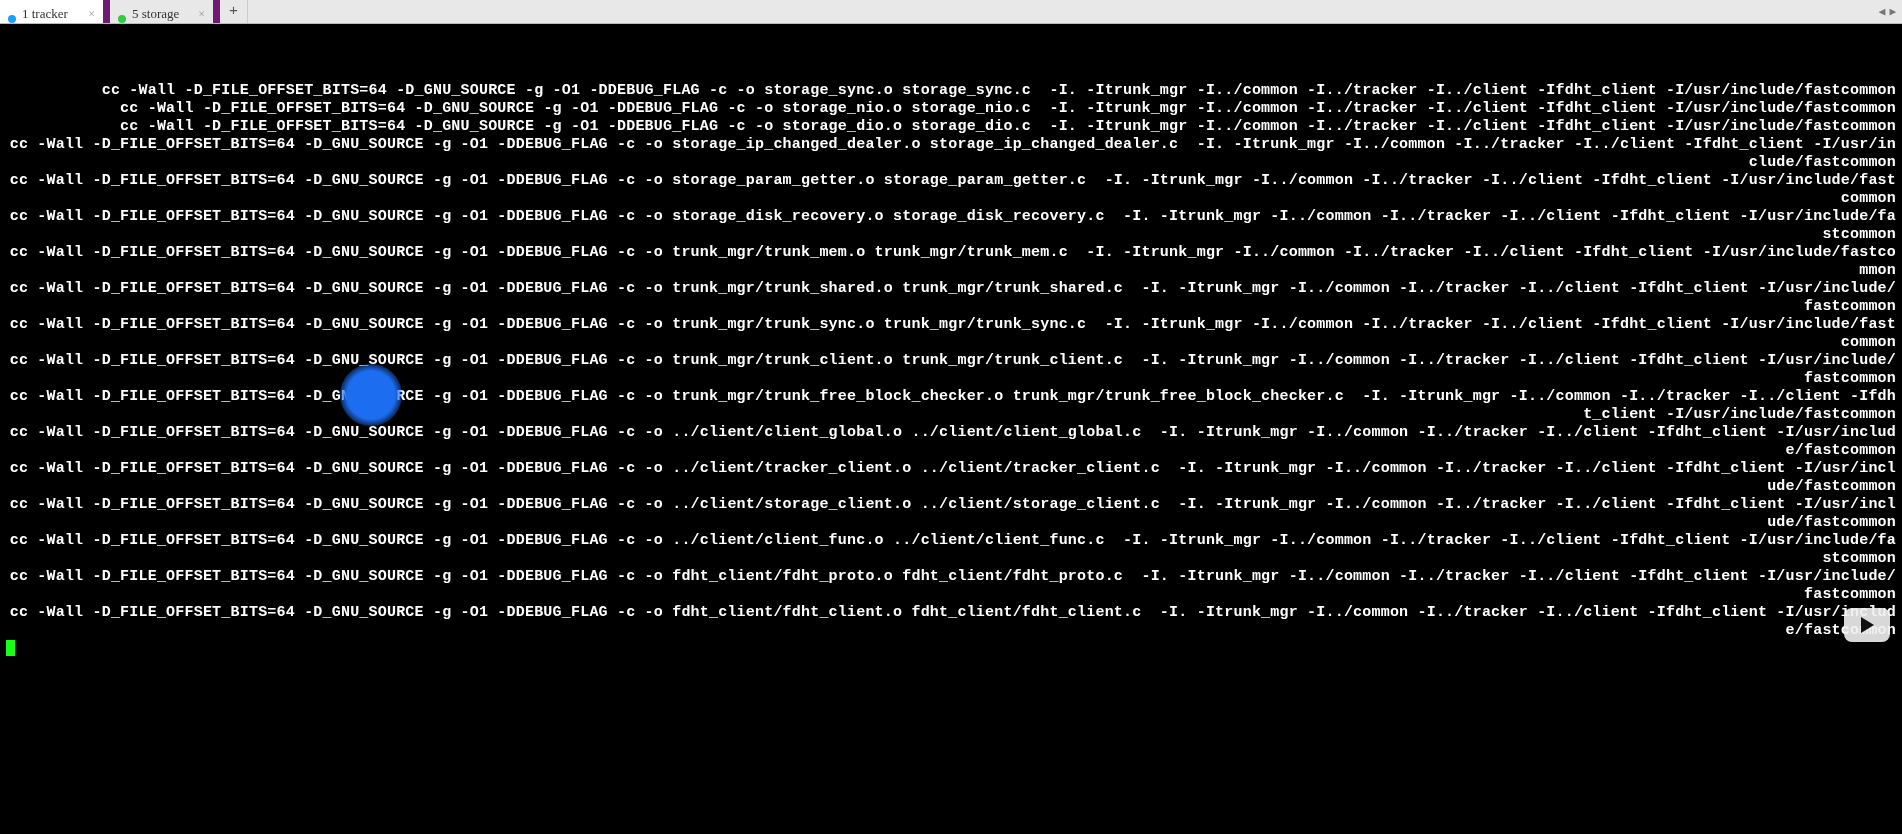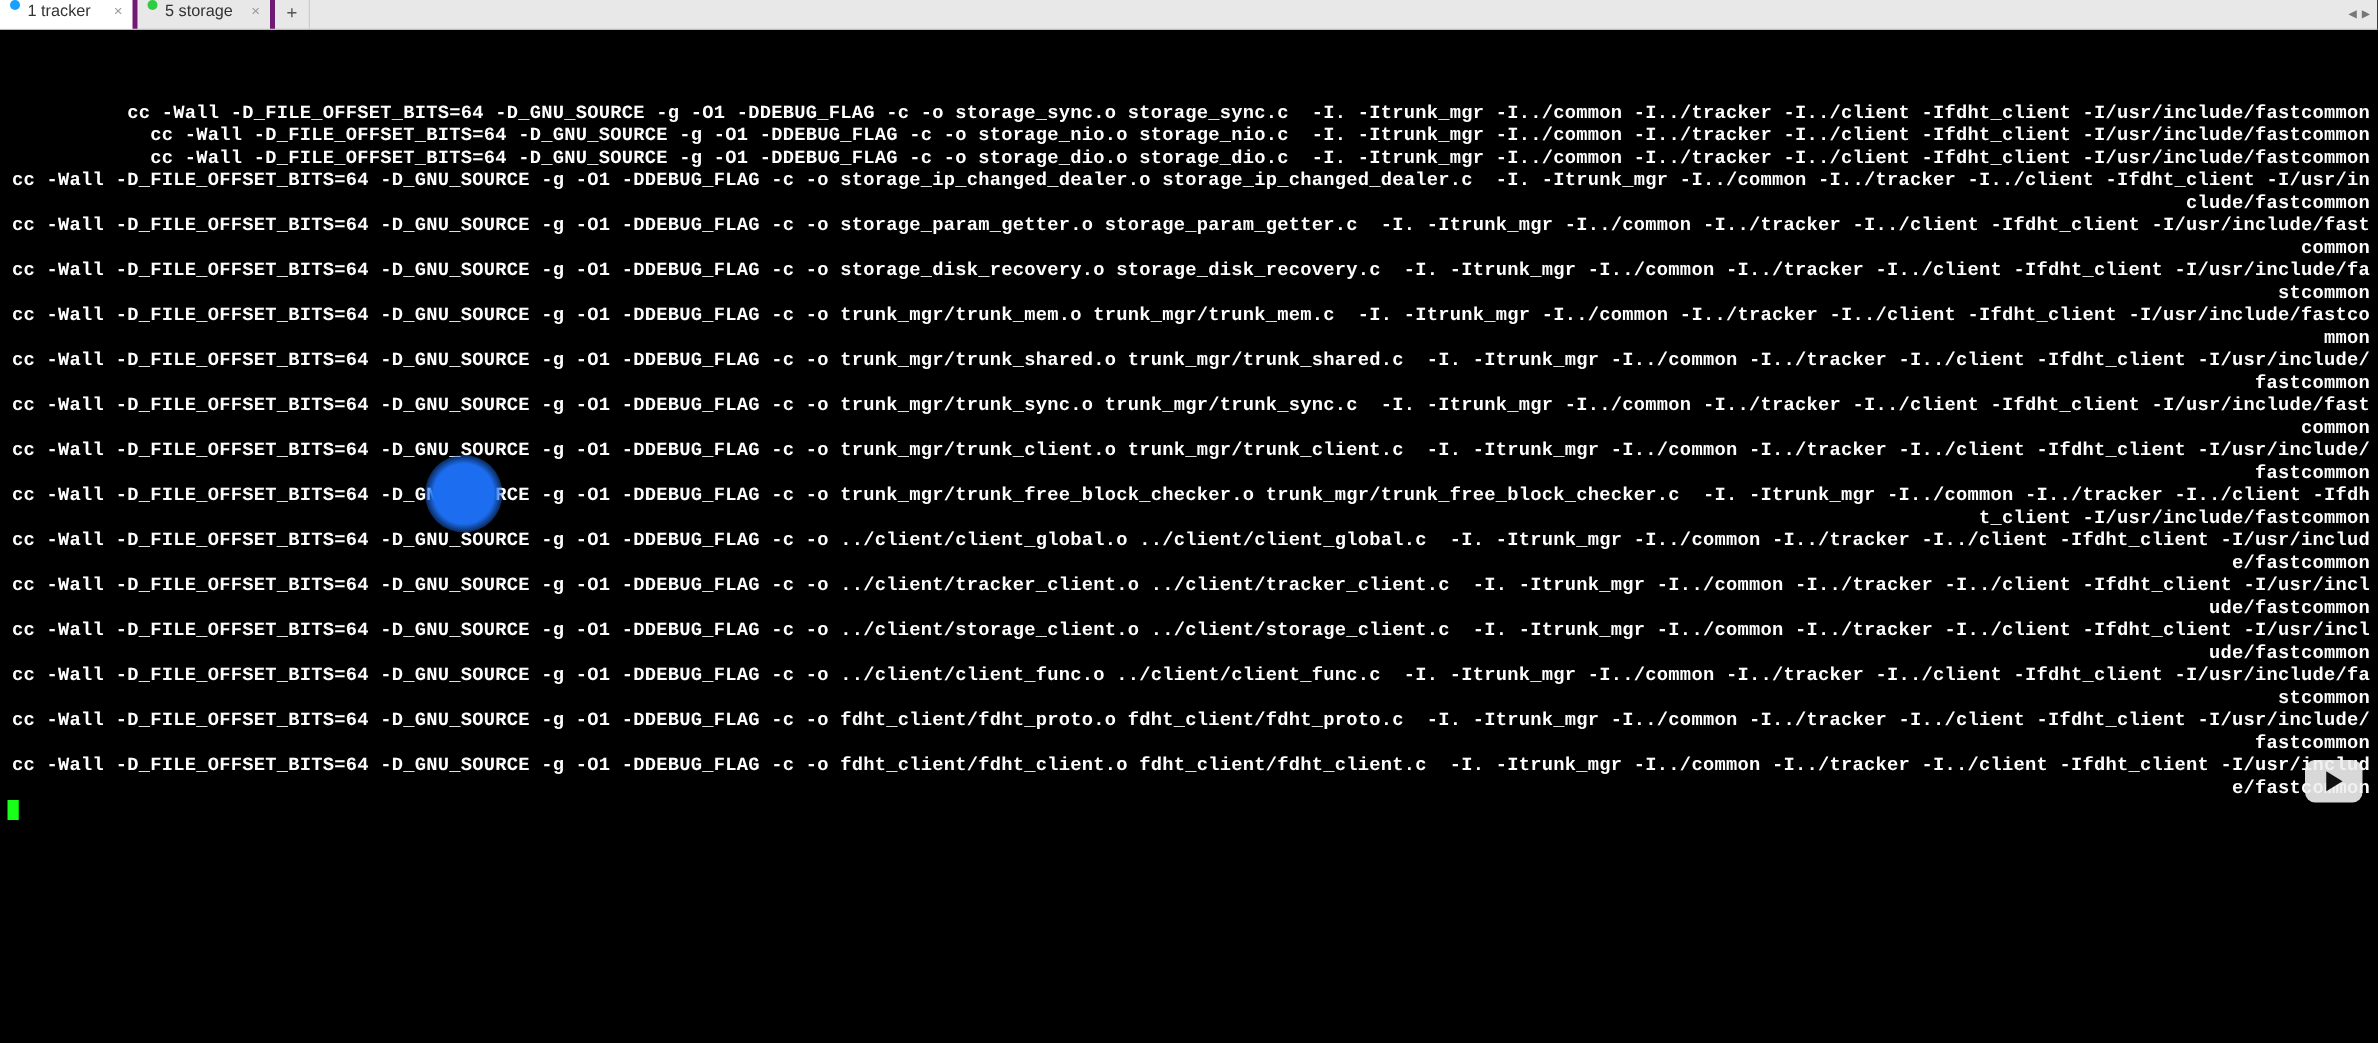--- a/index.html
+++ b/index.html
@@ -16,24 +16,24 @@
 .tabbar {
   height:24px;
   background:#e8e8e8;
   display:flex;
   align-items:stretch;
   border-bottom:1px solid #bbb;
   user-select:none;
 }
 .tab {
   display:flex;
-  align-items:flex-start;
+  align-items:flex-end;
   padding:0 8px;
-  border-right:4px solid #701a75;
-  font-family:Liberation Sans, sans-serif;
+  border-right:7px solid #701a75;
+  font-family:Liberation Serif, serif;
   font-size:13px;
   color:#333;
   gap:6px;
   min-width:110px;
 }
 .tab.active { background:#fff; }
 .dot { width:8px; height:8px; border-radius:50%; display:inline-block; }
 .dot-blue { background:#18a0ff; }
 .dot-green { background:#2ecc40; }
 .tab-close { color:#999; font-size:12px; margin-left:auto; }

